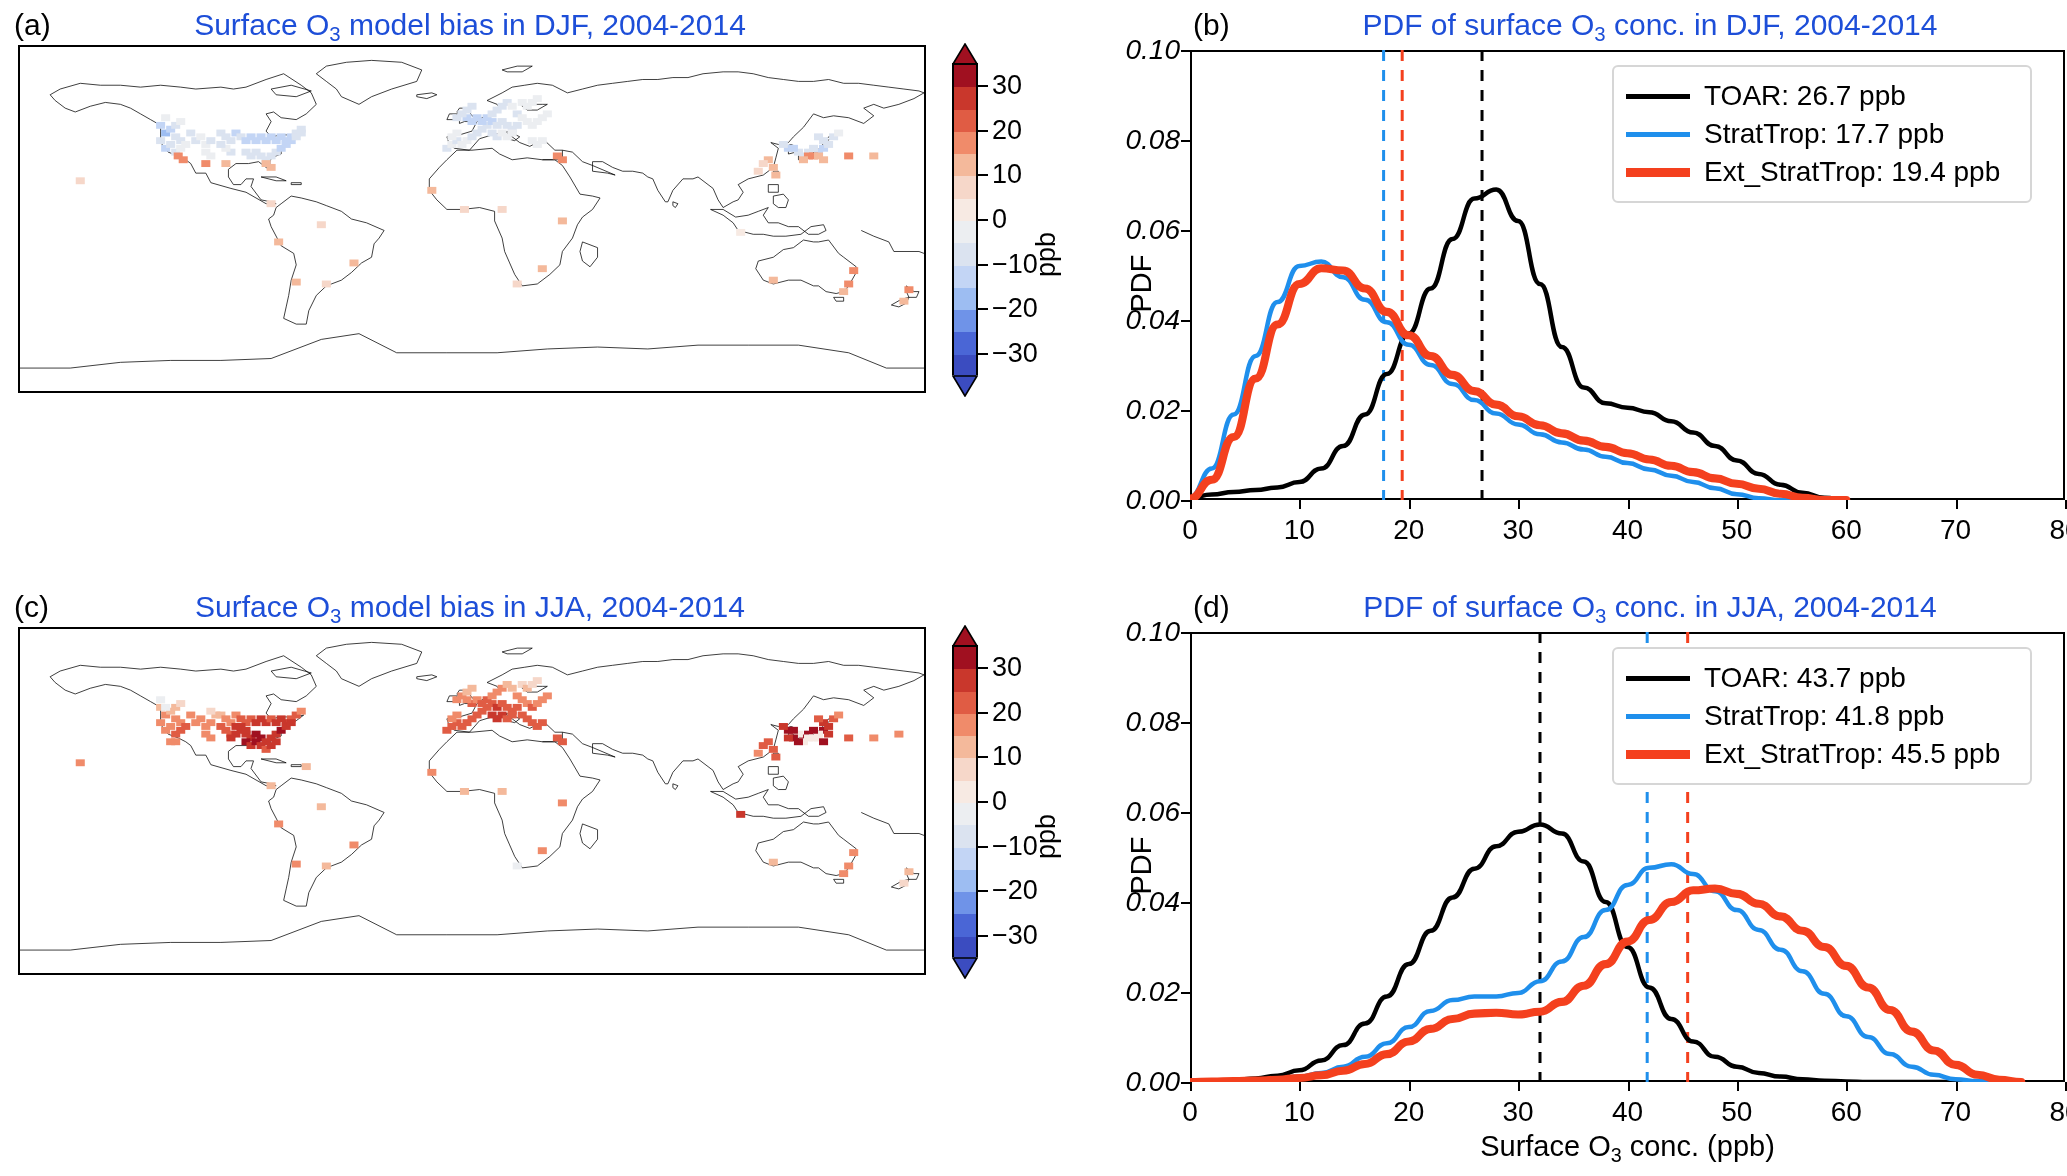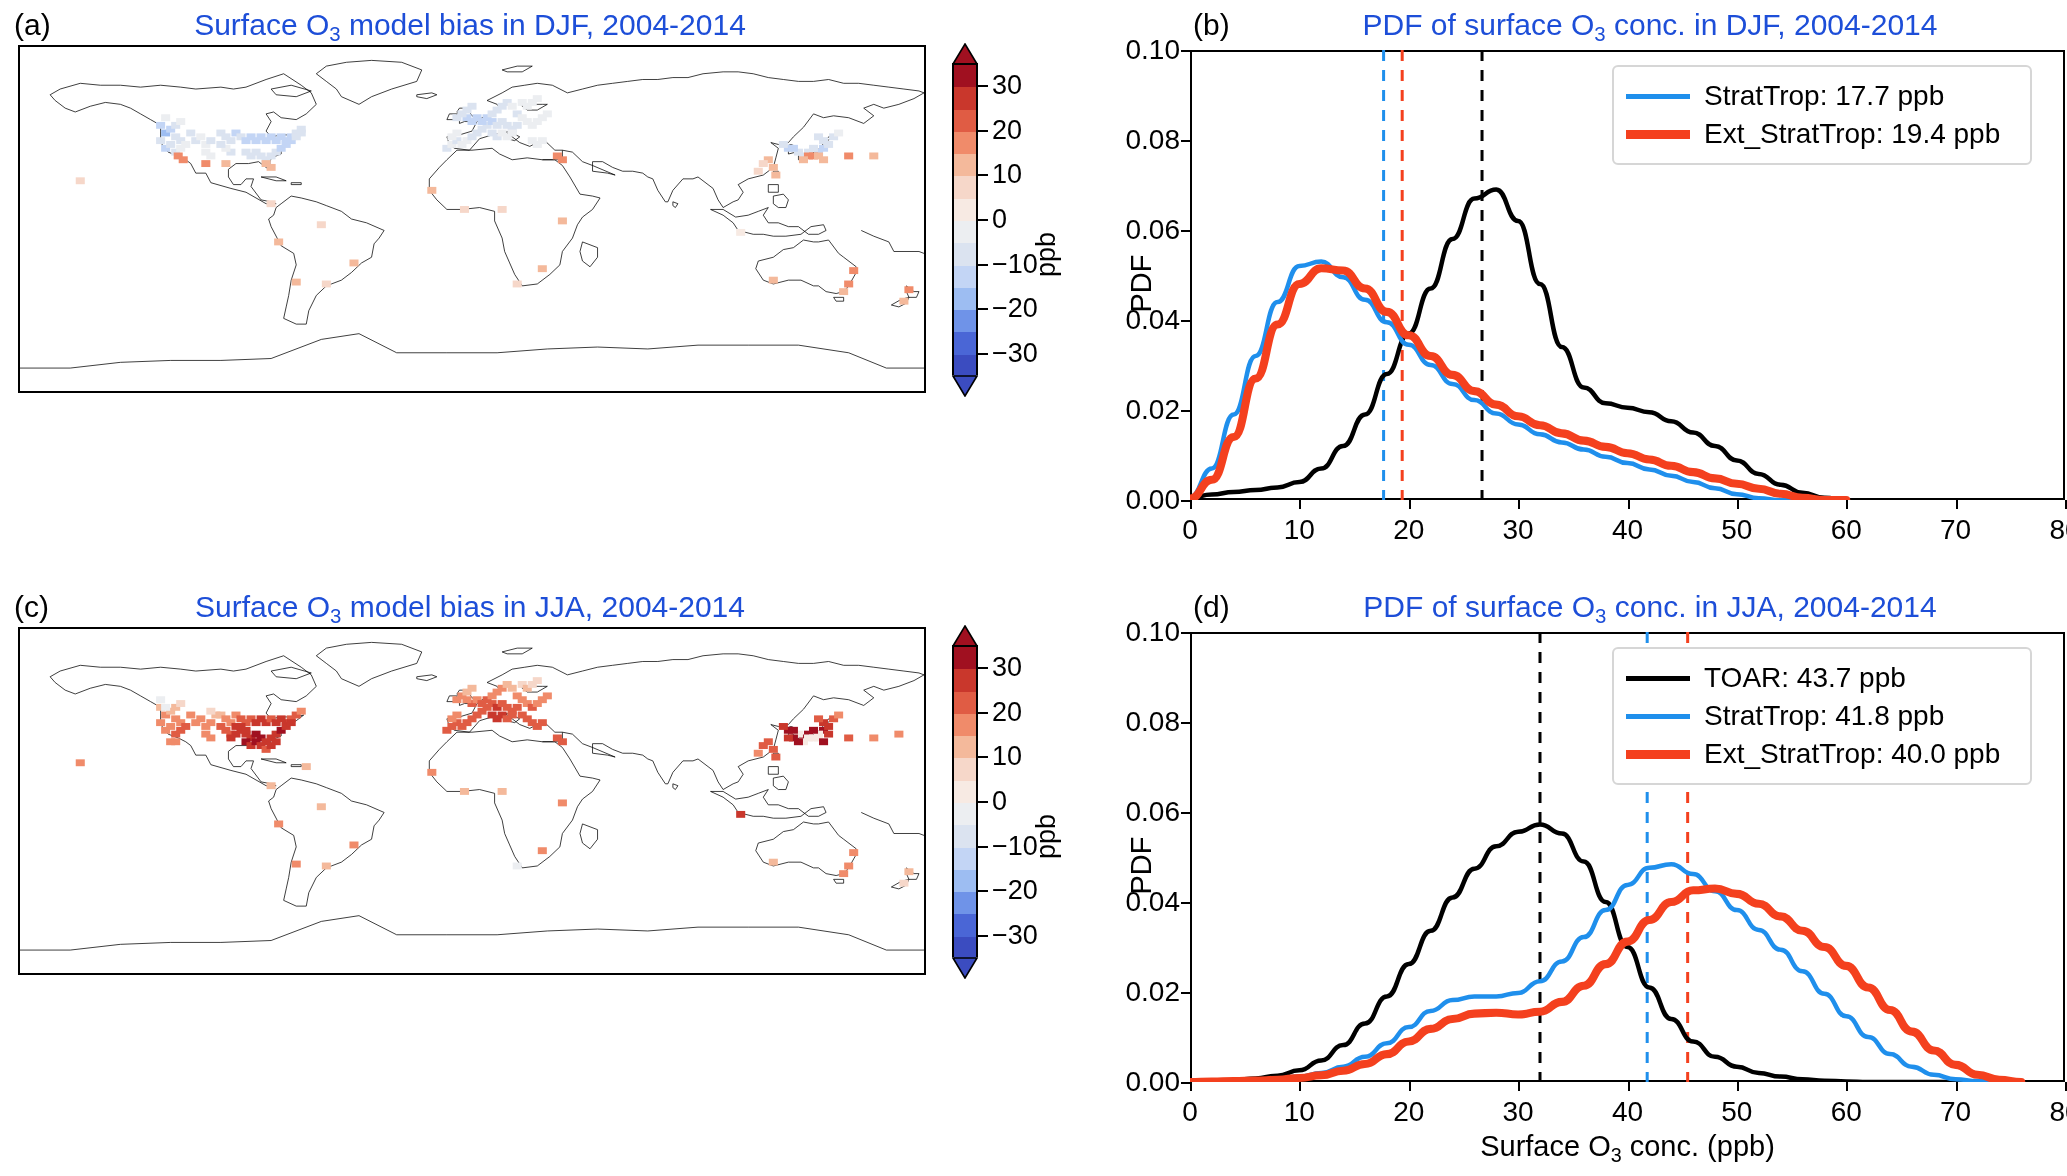--- a/index.html
+++ b/index.html
@@ -23,21 +23,21 @@
   .cbar-ticks{position:absolute;left:26px;top:18px;width:64px;}
   .cbar-tick{position:absolute;left:0;height:0;border-top:2px solid #000;width:10px;}
   .cbar-lab{position:absolute;left:14px;font-size:27px;line-height:1;transform:translateY(-50%);white-space:nowrap;}
   .cbar-unit{position:absolute;font-size:27px;line-height:1;white-space:nowrap;
              transform-origin:center center;transform:rotate(-90deg);}
 
   
   .plot{position:absolute;}
   .plot-frame{position:absolute;border:2px solid #000;box-sizing:border-box;background:#fff;}
   .plot-svg{position:absolute;left:0;top:0;}
-  .ytick{position:absolute;font-size:28px;line-height:1;text-align:right;transform:translateY(-50%);white-space:nowrap;}
+  .ytick{position:absolute;font-size:28px;line-height:1;text-align:right;transform:translateY(-50%);white-space:nowrap;font-style:italic;}
   .ytickmark{position:absolute;border-top:2px solid #000;width:9px;height:0;}
   .xtick{position:absolute;font-size:28px;line-height:1;text-align:center;white-space:nowrap;}
   .xtickmark{position:absolute;border-left:2px solid #000;height:9px;width:0;}
   .ylabel{position:absolute;font-size:29px;line-height:1;white-space:nowrap;transform-origin:center center;transform:rotate(-90deg);}
   .xlabel{position:absolute;font-size:29px;line-height:1;white-space:nowrap;text-align:center;}
 
   
   .legend{position:absolute;background:#fff;border:2px solid #d6d6d6;border-radius:6px;padding:10px 16px 10px 12px;box-sizing:border-box;}
   .legend-row{display:flex;align-items:center;height:38px;}
   .legend-swatch{width:64px;height:0;margin-right:14px;flex:none;}
@@ -336,20 +336,24 @@
         <div class="xtick" style="left: 566.875px; width: 80px; top: 471px;">50</div>
         <div class="xtickmark" style="left: 716.25px; top: 455px;"></div>
         <div class="xtick" style="left: 676.25px; width: 80px; top: 471px;">60</div>
         <div class="xtickmark" style="left: 825.625px; top: 455px;"></div>
         <div class="xtick" style="left: 785.625px; width: 80px; top: 471px;">70</div>
         <div class="xtickmark" style="left: 935px; top: 455px;"></div>
         <div class="xtick" style="left: 895px; width: 80px; top: 471px;">80</div>
       </div>
     <div class="ylabel" style="left:-18px;top:224px;">PDF</div>
     <div class="legend" id="legend-b" style="left:482px;top:20px;width:420px;">
+        <div class="legend-row">
+          <div class="legend-swatch" style="border-top: 5px solid rgb(0, 0, 0);"></div>
+          <div class="legend-text">TOAR: 26.7 ppb</div>
+        </div>
         <div class="legend-row">
           <div class="legend-swatch" style="border-top: 5px solid rgb(31, 143, 236);"></div>
           <div class="legend-text">StratTrop: 17.7 ppb</div>
         </div>
         <div class="legend-row">
           <div class="legend-swatch" style="border-top: 9px solid rgb(244, 64, 30);"></div>
           <div class="legend-text">Ext_StratTrop: 19.4 ppb</div>
         </div>
       </div>
   </div>
@@ -670,21 +674,21 @@
         <div class="legend-row">
           <div class="legend-swatch" style="border-top: 5px solid rgb(0, 0, 0);"></div>
           <div class="legend-text">TOAR: 43.7 ppb</div>
         </div>
         <div class="legend-row">
           <div class="legend-swatch" style="border-top: 5px solid rgb(31, 143, 236);"></div>
           <div class="legend-text">StratTrop: 41.8 ppb</div>
         </div>
         <div class="legend-row">
           <div class="legend-swatch" style="border-top: 9px solid rgb(244, 64, 30);"></div>
-          <div class="legend-text">Ext_StratTrop: 40.0 ppb</div>
+          <div class="legend-text">Ext_StratTrop: 45.5 ppb</div>
         </div>
       </div>
     <div class="xlabel" style="left:60px;top:505px;width:875px;">
       <span>Surface O<span class="sub">3</span> conc. (ppb)</span>
     </div>
   </div>
 
 </div>
 
 </body></html>

